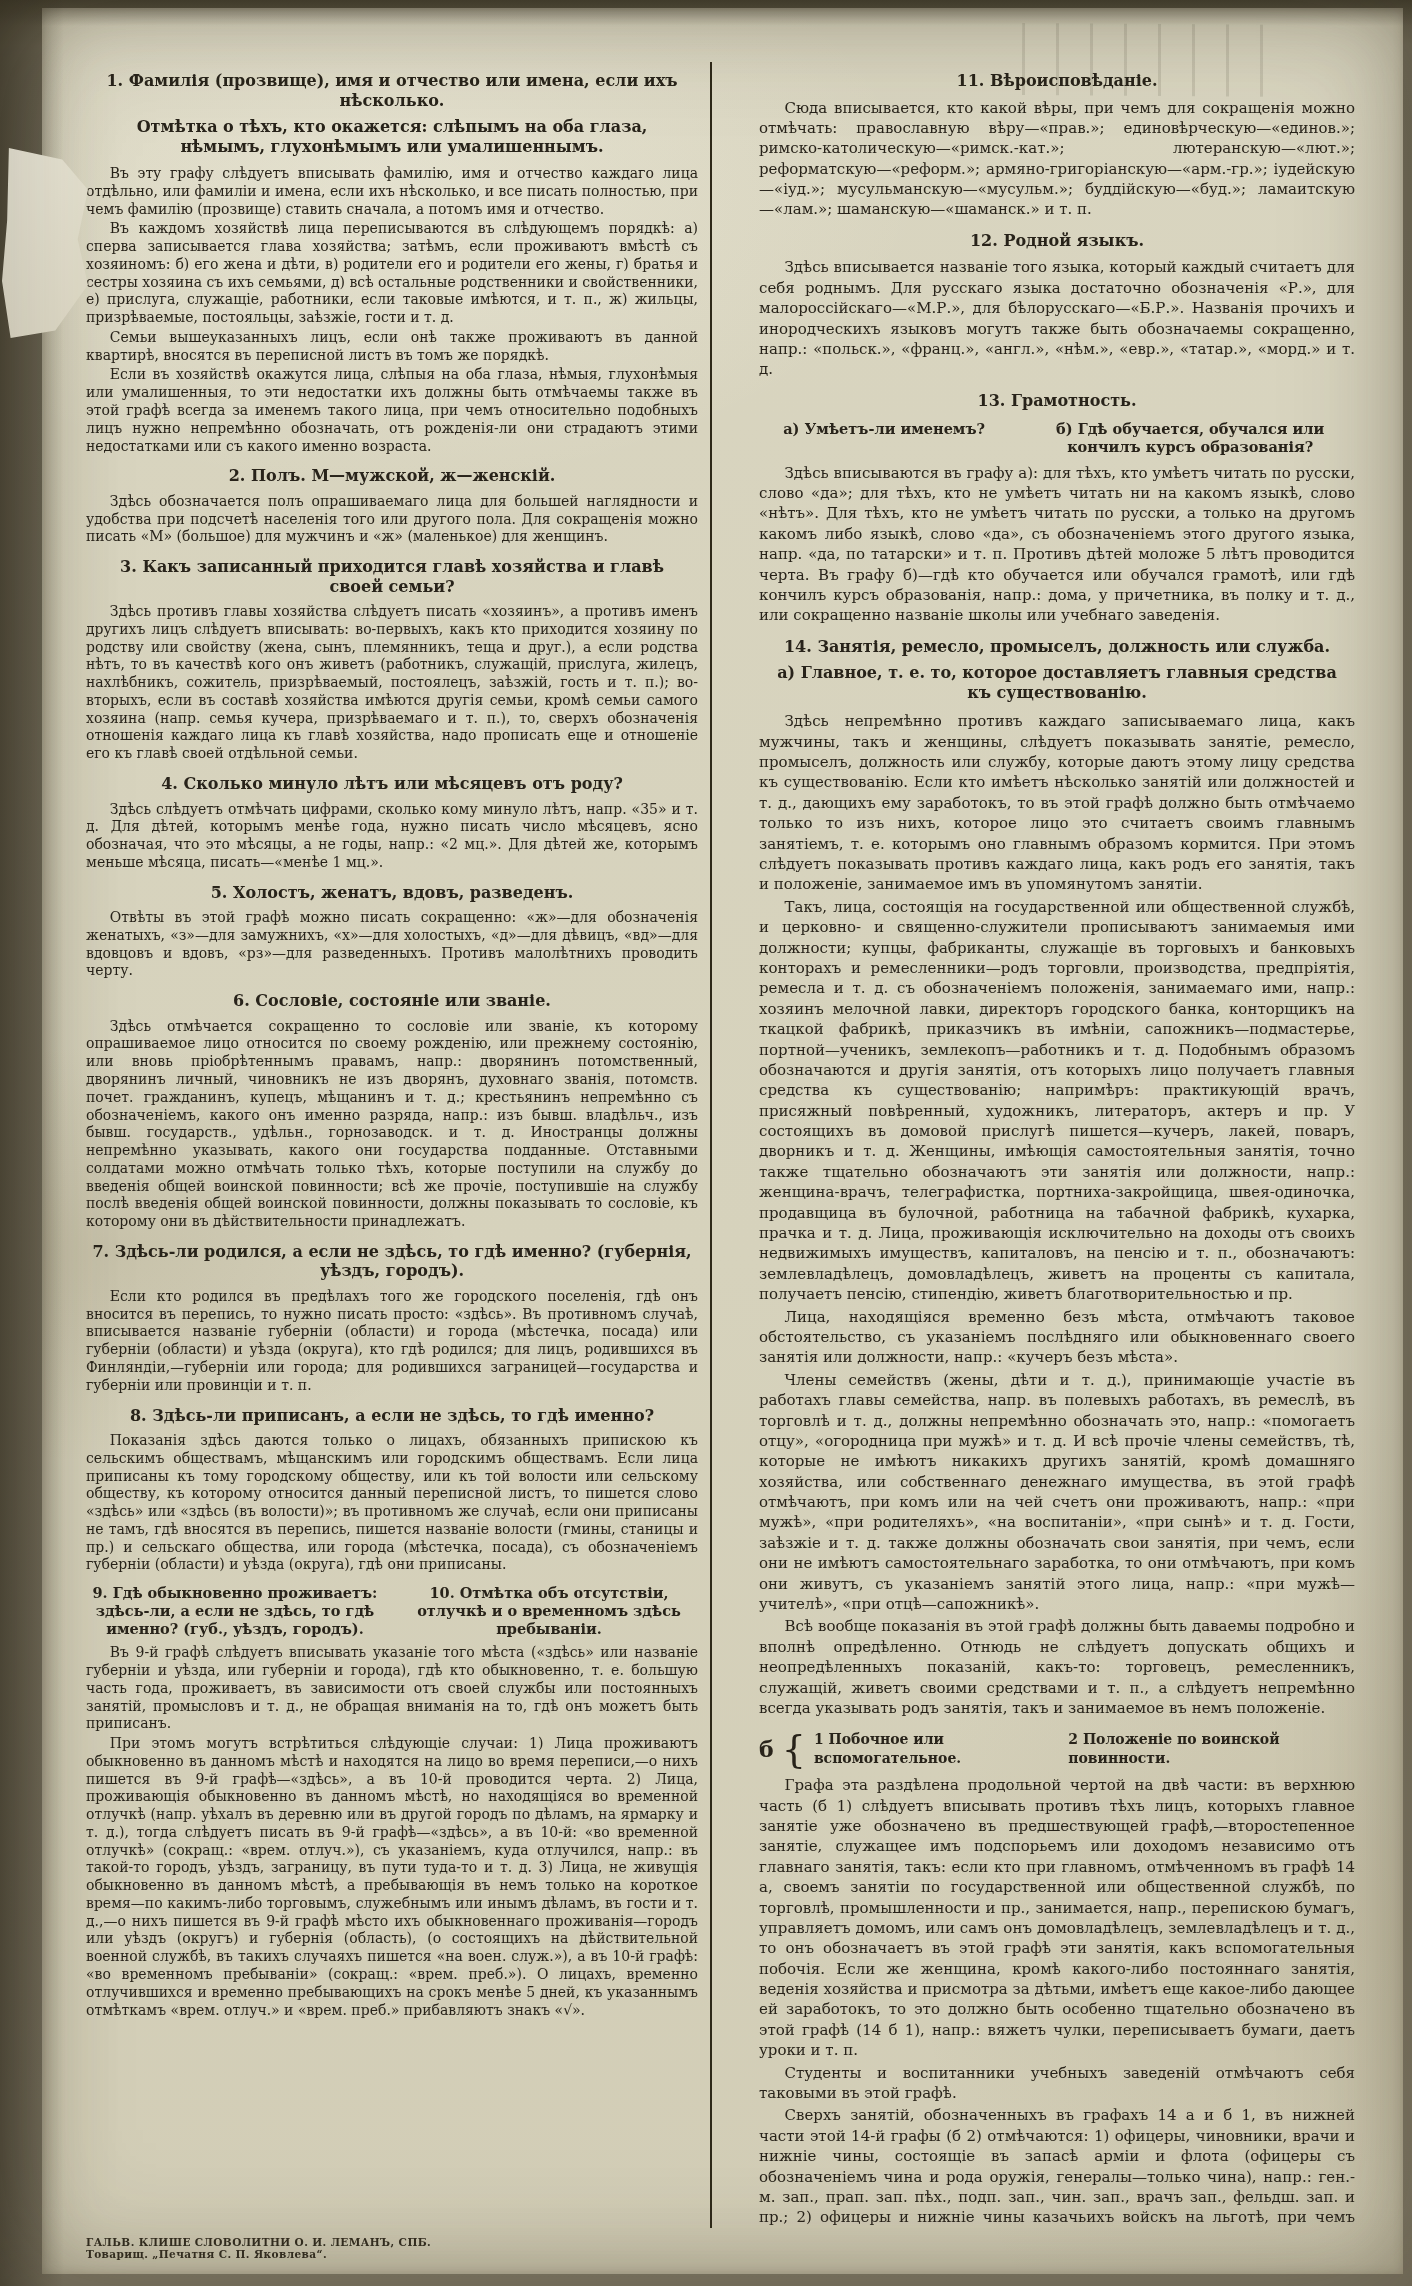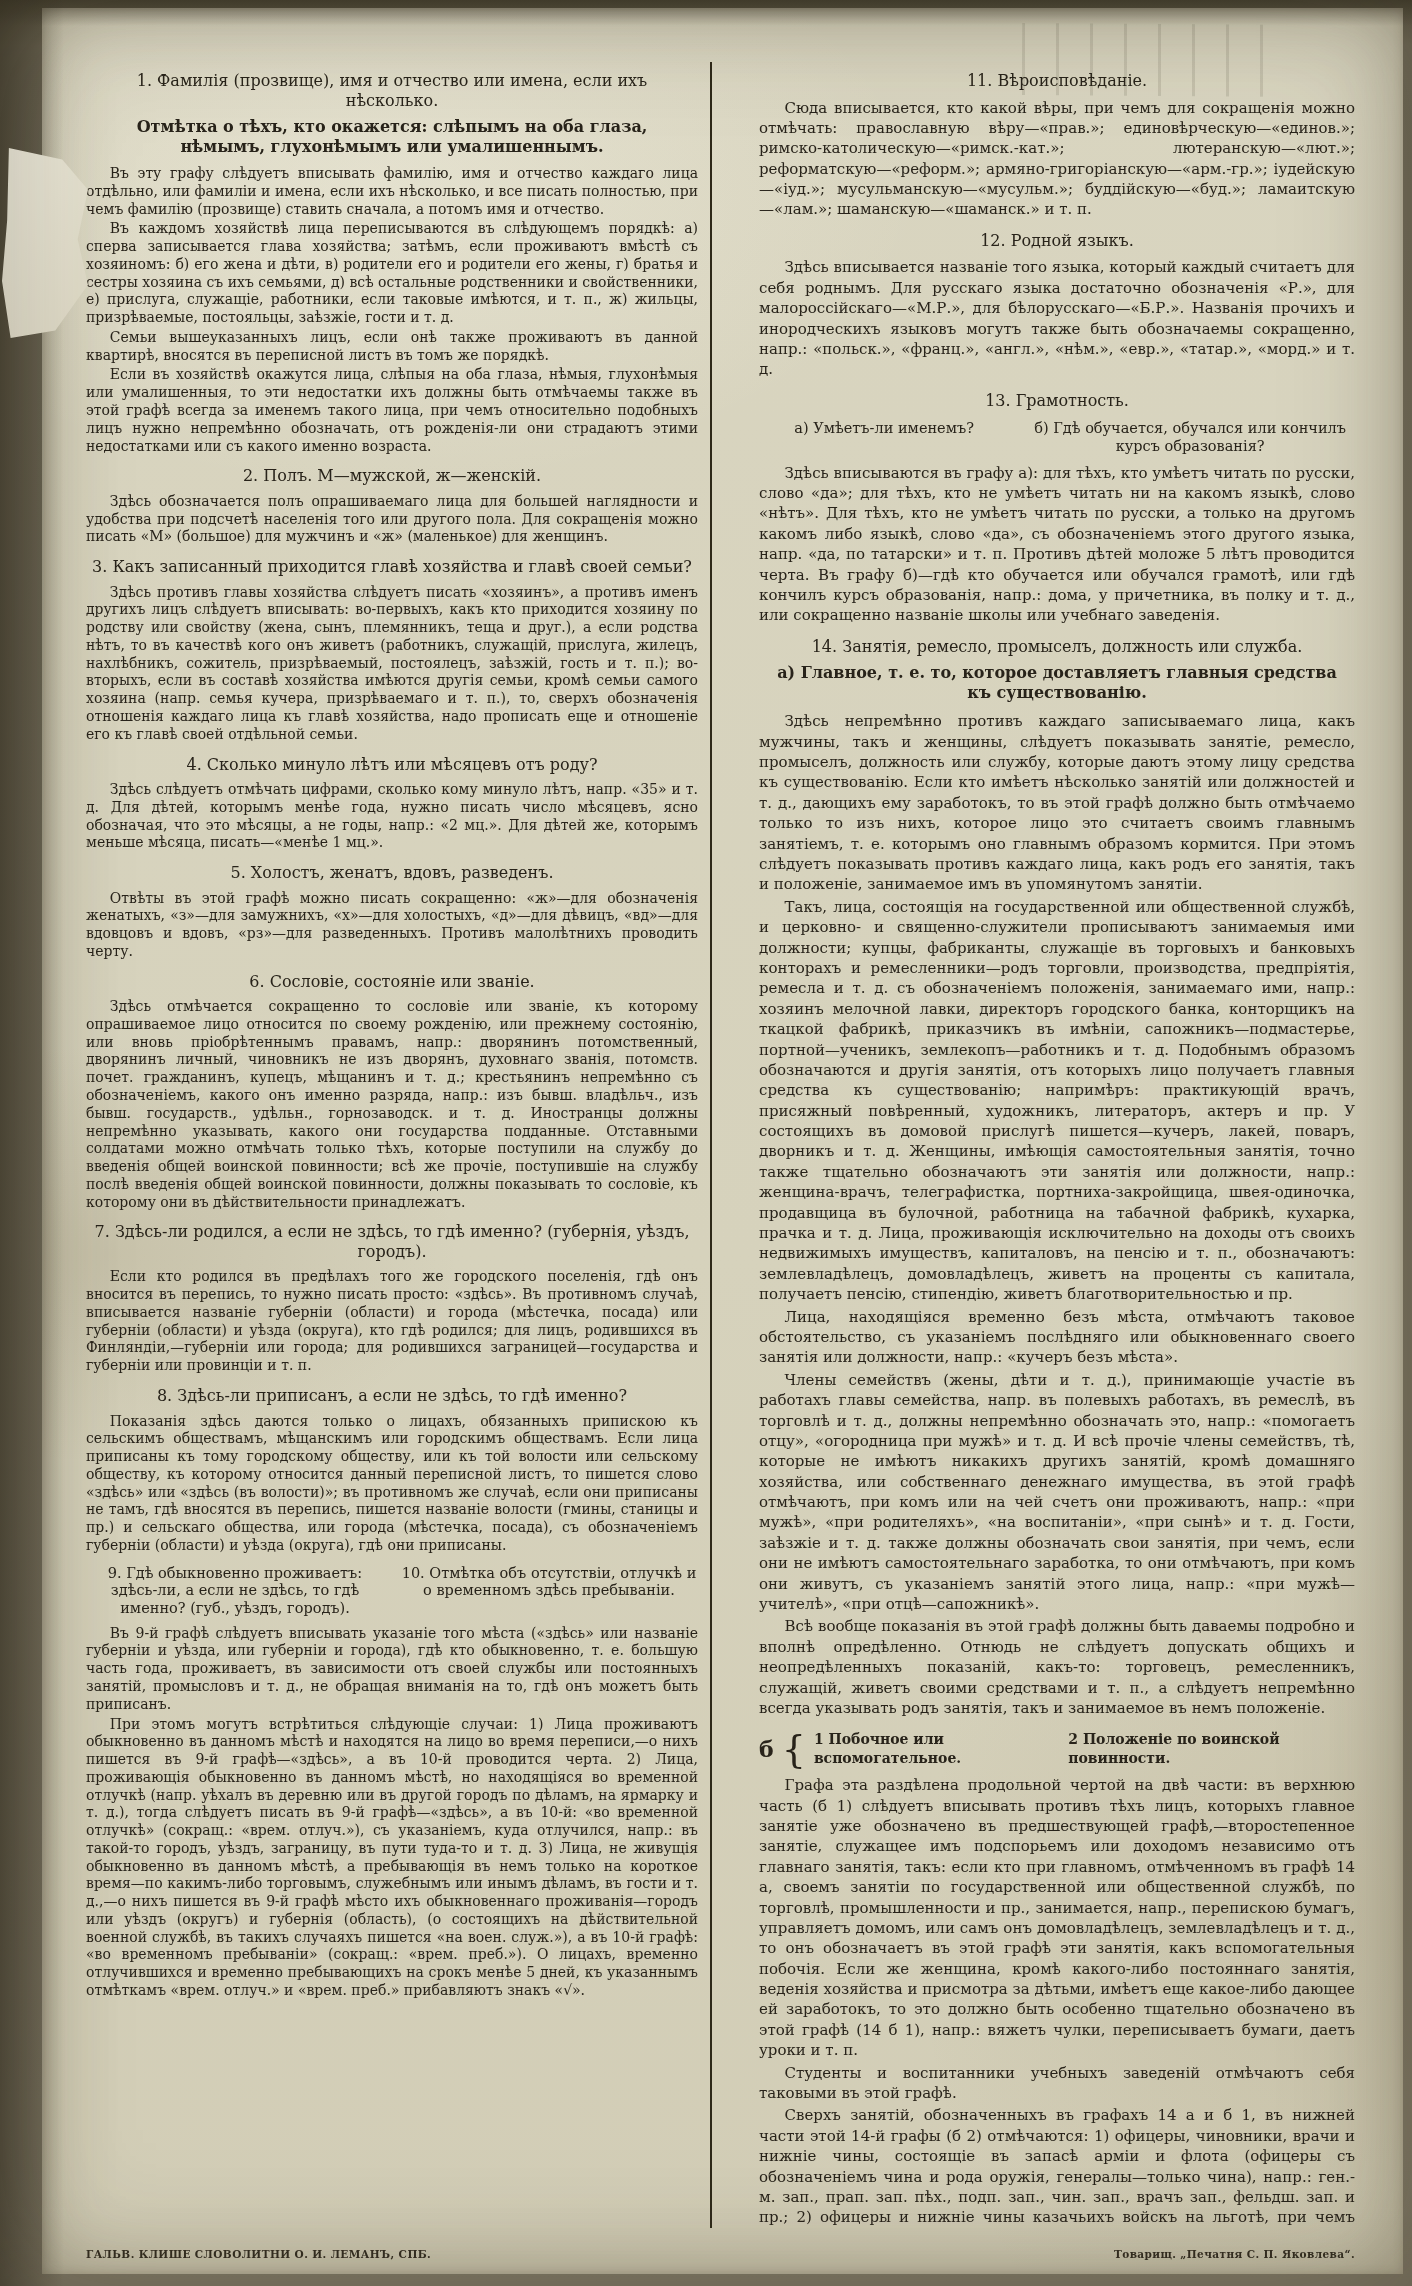--- a/index.html
+++ b/index.html
@@ -20,34 +20,34 @@
 
   .columns{position:absolute;top:52px;left:44px;right:48px;bottom:46px;display:flex;overflow:hidden;}
   .col{overflow:hidden;}
   .col-left{width:612px;}
   .divider{width:2px;background:#2e2919;margin:2px 12px 0 12px;}
   .col-right{flex:1;margin-left:35px;}
 
   .para{font-size:14px;line-height:1.27;text-align:justify;text-indent:1.7em;margin:0 0 2px 0;}
   .col-right .para{font-size:15px;line-height:1.36;}
 
-  .h-main{font-size:16px;font-weight:normal;text-align:center;line-height:1.22;margin:11px 6px 7px;}
+  .h-main{font-size:16px;font-weight:bold;text-align:center;line-height:1.22;margin:11px 6px 7px;}
   .h-sub{font-size:16px;font-weight:bold;text-align:center;line-height:1.25;margin:2px 14px 8px;}
 
   .dual-head{display:flex;gap:16px;align-items:flex-start;margin:10px 0 7px;}
   .dual-head .h-main{margin:0;flex:1 1 0;font-size:14.5px;}
   .dual-head .narrow{flex:0 0 42%;}
 
   .brace-head{display:flex;align-items:center;justify-content:center;gap:8px;margin:12px 0 7px;font-weight:bold;}
   .b-letter{font-size:22px;}
   .b-brace{font-size:38px;font-weight:normal;line-height:.9;}
   .b-lines{display:flex;flex-direction:row;font-size:14px;line-height:1.35;text-align:left;}
 
   .footer{position:absolute;left:44px;right:48px;bottom:14px;display:flex;justify-content:space-between;
-    font-size:10.5px;font-weight:bold;letter-spacing:.4px;color:#332d20;}
+    font-size:10.5px;font-weight:bold;letter-spacing:.4px;color:#332d20;flex-direction:column;}
 
   
   .edge-left-shadow{position:absolute;left:0;top:0;bottom:0;width:64px;
     background:linear-gradient(90deg,rgba(52,47,33,.6),rgba(52,47,33,0));pointer-events:none;}
   .edge-top-shadow{position:absolute;left:0;top:0;right:0;height:26px;
     background:linear-gradient(180deg,rgba(52,47,33,.55),rgba(52,47,33,0));pointer-events:none;}
   .torn-scrap{position:absolute;left:2px;top:148px;width:86px;height:190px;
     background:linear-gradient(120deg,#ece9da,#ddd8c4);
     clip-path:polygon(8% 0,70% 6%,100% 22%,88% 48%,100% 72%,62% 96%,10% 100%,0 70%,6% 38%);
     box-shadow:2px 4px 8px rgba(40,33,18,.45);}

